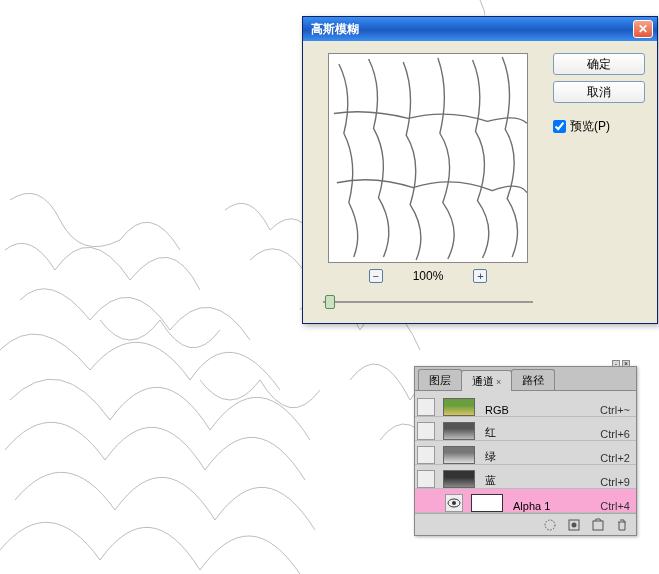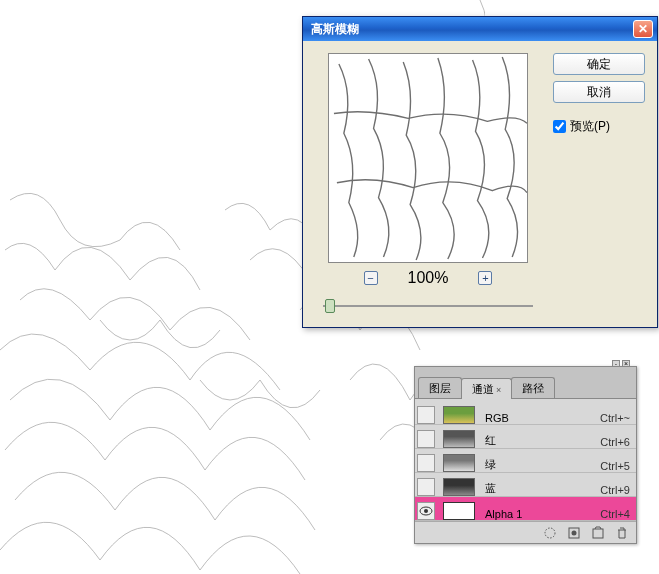--- a/index.html
+++ b/index.html
@@ -71,21 +71,21 @@
   }
   .zoom-btn {
     width: 14px; height: 14px;
     border: 1px solid #5a7aa5;
     background: #f4f4f4;
     display: flex; align-items: center; justify-content: center;
     font-size: 11px; color: #2a4a7a;
     cursor: pointer;
     border-radius: 2px;
   }
-  .zoom-pct { font-size: 16px; }
+  .zoom-pct { font-size: 12px; }
   .radius-row {
     display: flex; align-items: center; gap: 6px;
     padding: 0 8px;
   }
   .radius-input {
     width: 54px; height: 18px;
     border: 1px solid #7b9ebd;
     padding: 0 3px;
     font-size: 12px;
     background: #fff;
@@ -139,21 +139,21 @@
     width: 8px; height: 6px;
     border: 1px solid #888; border-bottom: none;
     background: #d8d8d8;
     font-size: 7px; line-height: 5px; text-align: center;
     cursor: pointer;
   }
   .tabs {
     display: flex;
     background: #c3c3c3;
     border-bottom: 1px solid #888;
-    padding-top: 10px;
+    padding-top: 2px;
   }
   .tab {
     padding: 3px 10px 2px;
     font-size: 11px;
     border: 1px solid #888;
     border-bottom: none;
     background: #c3c3c3;
     margin-left: -1px;
     border-radius: 3px 3px 0 0;
     cursor: pointer;
@@ -167,21 +167,21 @@
   }
   .tab .x { margin-left: 2px; font-size: 9px; color: #555; }
   .channel-list { padding: 2px 0 0; }
   .channel-row {
     display: flex; align-items: flex-end;
     height: 24px;
     padding: 0 6px 0 0;
     border-bottom: 1px solid #bbb;
     gap: 4px;
   }
-  .channel-row.selected { background: #ec4899; }
+  .channel-row.selected { background: #f9a8d4; padding-left: 28px; }
   .vis-box {
     width: 18px; height: 18px;
     border: 1px solid #999;
     background: #eee;
     margin: 0 4px 0 2px;
     display: flex; align-items: center; justify-content: center;
   }
   .vis-box.eye svg { width: 14px; height: 10px; }
   .thumb {
     width: 32px; height: 18px;
@@ -299,21 +299,21 @@
     <div class="channel-row">
       <div class="vis-box"></div>
       <div class="thumb red"></div>
       <span class="ch-name">红</span>
       <span class="ch-key">Ctrl+6</span>
     </div>
     <div class="channel-row">
       <div class="vis-box"></div>
       <div class="thumb green"></div>
       <span class="ch-name">绿</span>
-      <span class="ch-key">Ctrl+5</span>
+      <span class="ch-key">Ctrl+2</span>
     </div>
     <div class="channel-row">
       <div class="vis-box"></div>
       <div class="thumb blue"></div>
       <span class="ch-name">蓝</span>
       <span class="ch-key">Ctrl+9</span>
     </div>
     <div class="channel-row selected">
       <div class="vis-box eye">
         <svg viewBox="0 0 14 10">

